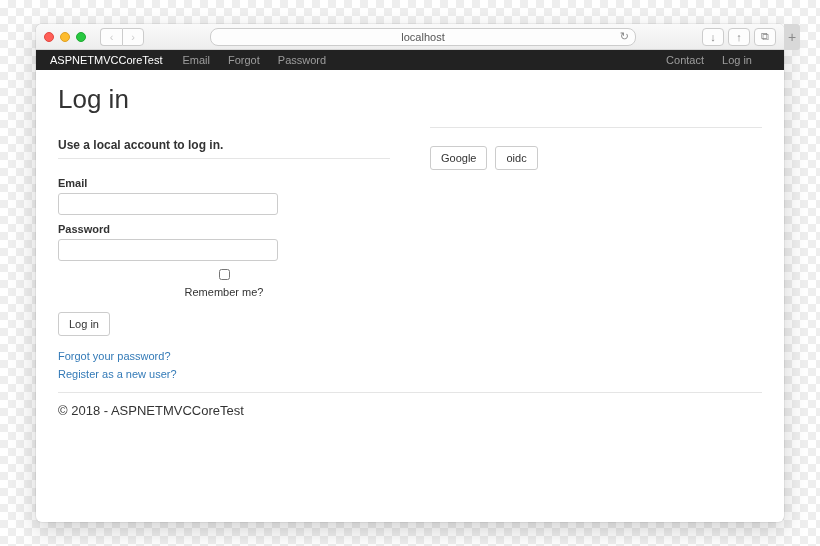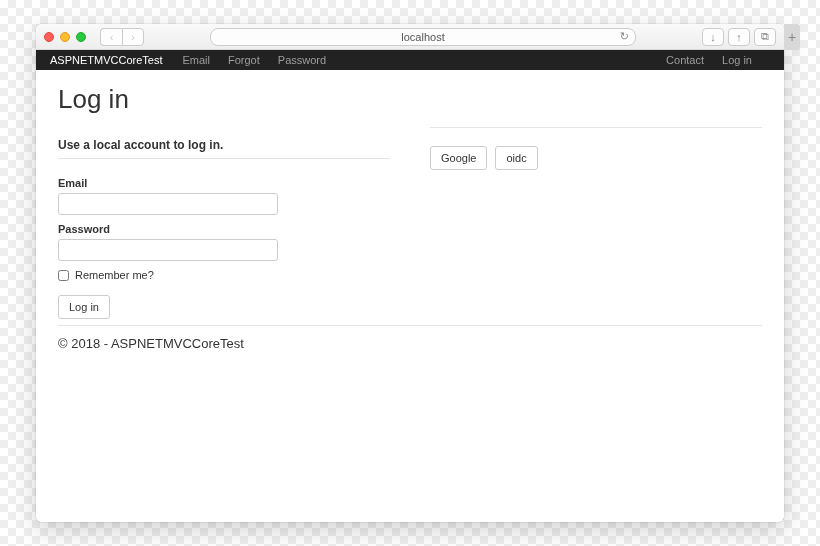--- a/index.html
+++ b/index.html
@@ -101,21 +101,21 @@
 hr.section { border: none; border-top: 1px solid #e5e5e5; margin: 2px 0 18px; }
 .form-group { margin-bottom: 8px; }
 label.fl { display: block; font-size: 11px; font-weight: 600; color: #333; margin-bottom: 4px; }
 .form-control {
   width: 220px; height: 22px;
   border: 1px solid #ccc;
   border-radius: 3px;
   padding: 2px 6px;
   font-size: 11px;
 }
-.checkbox-row { display: flex; align-items: center; gap: 6px; font-size: 11px; color: #333; margin-bottom: 14px; }
+.checkbox-row { display: flex; align-items: center; gap: 6px; font-size: 11px; color: #333; margin-bottom: 14px; flex-direction: column; }
 .checkbox-row input { width: 11px; height: 11px; }
 .btn {
   display: inline-block;
   padding: 5px 10px;
   font-size: 11px;
   border: 1px solid #ccc;
   border-radius: 3px;
   background: #fff;
   color: #333;
   cursor: pointer;
@@ -192,20 +192,24 @@
         </div>
         <div class="form-group">
           <label class="fl">Password</label>
           <input class="form-control" type="password" style="">
         </div>
         <div class="checkbox-row">
           <input type="checkbox" style="">
           <span>Remember me?</span>
         </div>
         <button class="btn">Log in</button>
+        <div class="links">
+          <a>Forgot your password?</a>
+          <a>Register as a new user?</a>
+        </div>
       </div>
 
       <div class="col">
         <hr class="section">
         <div class="btn-row">
           <button class="btn">Google</button>
           <button class="btn">oidc</button>
         </div>
       </div>
     </div>

